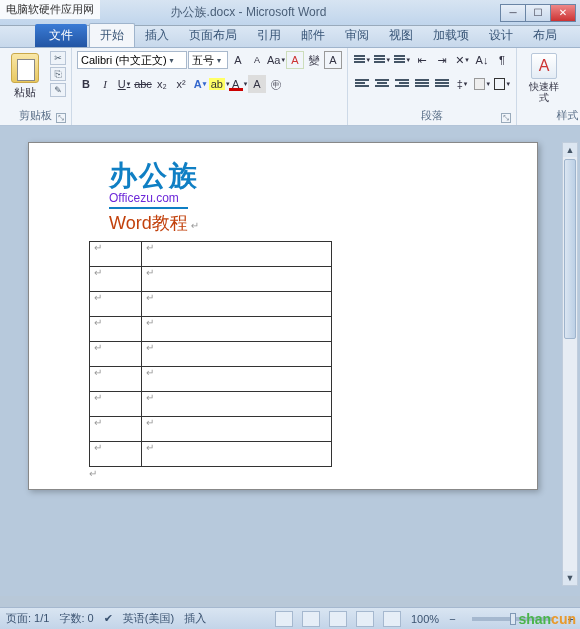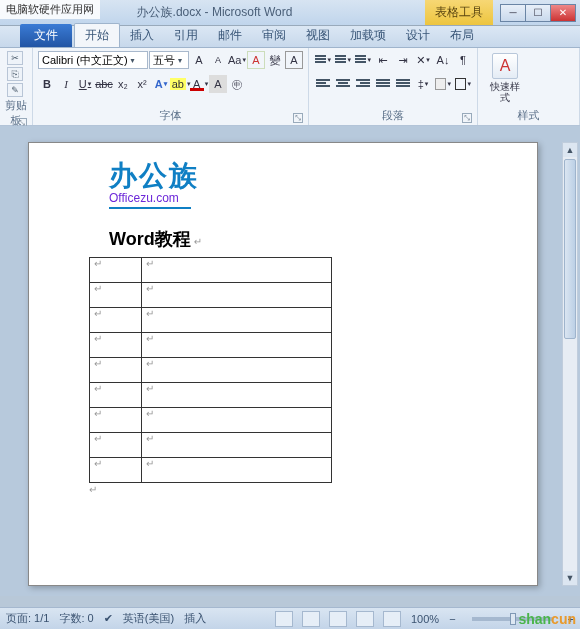--- a/index.html
+++ b/index.html
@@ -11,21 +11,21 @@
 .overlay-logo .l2 { font-size: 11px; color: #333; }
 
 .titlebar { height: 26px; background: linear-gradient(#d7e4f2, #c0d5ec); display: flex; align-items: center; padding: 0 4px; border-bottom: 1px solid #9ab; }
 .titlebar .tb-left { display: flex; gap: 4px; align-items: center; visibility: hidden; }
 .titlebar .tb-center { flex: 1; text-align: center; color: #4a5f78; font-size: 12px; }
 .titlebar .tb-tool { background: linear-gradient(#f7d774, #edc53f); color: #5a4510; padding: 4px 10px; font-size: 12px; margin-left: auto; }
 .titlebar .winbtns { display: flex; margin-left: 8px; }
 .titlebar .winbtn { width: 26px; height: 18px; border: 1px solid #6a85a5; background: linear-gradient(#e8eff8,#c9d9ec); display: flex; align-items: center; justify-content: center; font-size: 10px; color: #334; margin-left: -1px; }
 .titlebar .winbtn.close { background: linear-gradient(#e88,#c33); color: #fff; }
 
-.tabsrow { height: 22px; background: linear-gradient(#dbe7f4, #c7d8eb); display: flex; align-items: flex-end; padding-left: 20px; border-bottom: 1px solid #9fb4cc; }
+.tabsrow { height: 22px; background: linear-gradient(#dbe7f4, #c7d8eb); display: flex; align-items: flex-end; padding-left: 35px; border-bottom: 1px solid #9fb4cc; }
 .file-btn { background: linear-gradient(#3a7bd5,#2255a4); color: #fff; padding: 3px 14px; font-size: 12px; border-radius: 2px 2px 0 0; margin-right: 2px; }
 .tab { padding: 3px 10px; font-size: 12px; color: #385577; cursor: pointer; }
 .tab.active { background: #f3f6fa; border: 1px solid #9fb4cc; border-bottom: none; border-radius: 2px 2px 0 0; }
 
 .ribbon { height: 78px; background: #f1f5fa; border-bottom: 1px solid #b3c4d8; display: flex; }
 .group { border-right: 1px solid #cdd9e7; padding: 3px 5px 1px; display: flex; flex-direction: column; }
 .group-body { flex: 1; display: flex; align-items: flex-start; gap: 3px; }
 .group-label { text-align: center; font-size: 11px; color: #5a6f88; padding: 1px 0; position: relative; }
 .group-label .dlg { position: absolute; right: 0; bottom: 1px; width: 10px; height: 10px; border: 1px solid #9ab; font-size: 7px; line-height: 8px; color: #567; }
 
@@ -54,31 +54,31 @@
 .align-ico span { display: block; height: 2px; background: #456; margin: 1px 0; }
 .align-left span:nth-child(2) { width: 70%; }
 .align-center span:nth-child(2) { width: 70%; margin-left: 15%; }
 .align-right span:nth-child(2) { width: 70%; margin-left: 30%; }
 
 .big-btn { display: flex; flex-direction: column; align-items: center; padding: 2px 4px; width: 44px; }
 .big-ico { width: 26px; height: 26px; border: 1px solid #b8c7da; background: linear-gradient(#fff,#e4ecf5); border-radius: 2px; display: flex; align-items: center; justify-content: center; font-size: 16px; }
 .big-lbl { font-size: 10px; color: #334; text-align: center; line-height: 11px; margin-top: 2px; }
 
 .ruler-area { background: #b7c9dc; padding: 16px 0 0 28px; height: 470px; position: relative; }
-.page { width: 510px; height: 444px; background: #fff; border: 1px solid #888; box-shadow: 2px 2px 6px rgba(0,0,0,0.25); padding: 14px 50px 0 60px; position: relative; }
+.page { width: 510px; height: 348px; background: #fff; border: 1px solid #888; box-shadow: 2px 2px 6px rgba(0,0,0,0.25); padding: 14px 50px 0 60px; position: relative; }
 .vscroll { position: absolute; right: 2px; top: 16px; width: 16px; height: 444px; background: #e7edf4; border: 1px solid #c0cddc; }
 .vscroll .thumb { position: absolute; top: 16px; left: 1px; width: 12px; height: 180px; background: linear-gradient(90deg,#dae5f1,#bcd0e6); border: 1px solid #9fb4cc; border-radius: 2px; }
 .vscroll .arr { position: absolute; left: 0; width: 14px; height: 14px; background: #dce6f1; text-align: center; font-size: 9px; line-height: 14px; color: #456; }
 .vscroll .arr.up { top: 0; }
 .vscroll .arr.dn { bottom: 0; }
 
 .doc-logo { text-align: left; margin-left: 20px; margin-bottom: 6px; }
 .doc-logo .r1 { font-size: 28px; font-weight: bold; color: #0f7fc4; letter-spacing: 2px; }
 .doc-logo .r2 { font-size: 12px; color: #6d28d9; margin-top: -4px; }
-.doc-logo .r3 { font-size: 18px; font-weight: bold; color: #000000; border-top: 2px solid #0f7fc4; padding-top: 18px; margin-top: 2px; display: inline-block; }
+.doc-logo .r3 { font-size: 18px; font-weight: normal; color: #c2410c; border-top: 2px solid #0f7fc4; padding-top: 2px; margin-top: 2px; display: inline-block; }
 .pmark { font-size: 10px; color: #999; }
 
 table.doc-table { border-collapse: collapse; margin-top: 4px; }
 table.doc-table td { border: 1px solid #333; height: 25px; font-size: 10px; color: #999; padding-left: 4px; vertical-align: top; }
 table.doc-table td.c1 { width: 52px; }
 table.doc-table td.c2 { width: 190px; }
 
 .statusbar { position: absolute; bottom: 0; left: 0; right: 0; height: 22px; background: linear-gradient(#d9e5f2,#c3d4e8); border-top: 1px solid #a5b8cf; display: flex; align-items: center; padding: 0 6px; font-size: 11px; color: #3a5270; gap: 10px; }
 .statusbar .sep { flex: 1; }
 .view-btn { width: 18px; height: 16px; border: 1px solid #a5b8cf; background: #e6eef7; margin-left: -1px; }
@@ -92,44 +92,48 @@
 </head>
 <body>
 
 <div class="overlay-logo">
   <div class="l2">电脑软硬件应用网</div>
 </div>
 
 <div class="titlebar">
   <div class="tb-left"></div>
   <div class="tb-center">办公族.docx - Microsoft Word</div>
-  <div class="tb-tool">表格工具</div>
   <div class="winbtns">
     <div class="winbtn">─</div>
     <div class="winbtn">☐</div>
     <div class="winbtn close">✕</div>
   </div>
 </div>
 
 <div class="tabsrow">
   <div class="file-btn">文件</div>
   <div class="tab active">开始</div>
   <div class="tab">插入</div>
+  <div class="tab">页面布局</div>
   <div class="tab">引用</div>
   <div class="tab">邮件</div>
   <div class="tab">审阅</div>
   <div class="tab">视图</div>
   <div class="tab">加载项</div>
   <div class="tab">设计</div>
   <div class="tab">布局</div>
 </div>
 
 <div class="ribbon">
   <div class="group">
     <div class="group-body">
+      <div class="paste-btn">
+        <div class="paste-ico"></div>
+        <div class="paste-lbl">粘贴</div>
+      </div>
       <div class="mini-col">
         <div class="mini-btn">✂</div>
         <div class="mini-btn">⎘</div>
         <div class="mini-btn">✎</div>
       </div>
     </div>
     <div class="group-label"><span>剪贴板</span><span class="dlg">⤡</span></div>
   </div>
 
   <div class="group font-group">
@@ -170,21 +174,20 @@
             <span class="stack-btn">
               <span>A</span>
               <span class="color-bar" style="background:#c00"></span>
             </span>
             <span class="dd">▾</span>
           </div>
         <div class="ico-btn" style="background:#ddd">A</div>
         <div class="ico-btn">㊥</div>
       </div>
     </div>
-    <div class="group-label"><span>字体</span><span class="dlg">⤡</span></div>
   </div>
 
   <div class="group para-group">
     <div class="group-body" style="flex-direction:column;">
       <div class="row">
         <div class="ico-btn">
             <span class="list-ico">
               <span></span>
               <span></span>
               <span></span>

